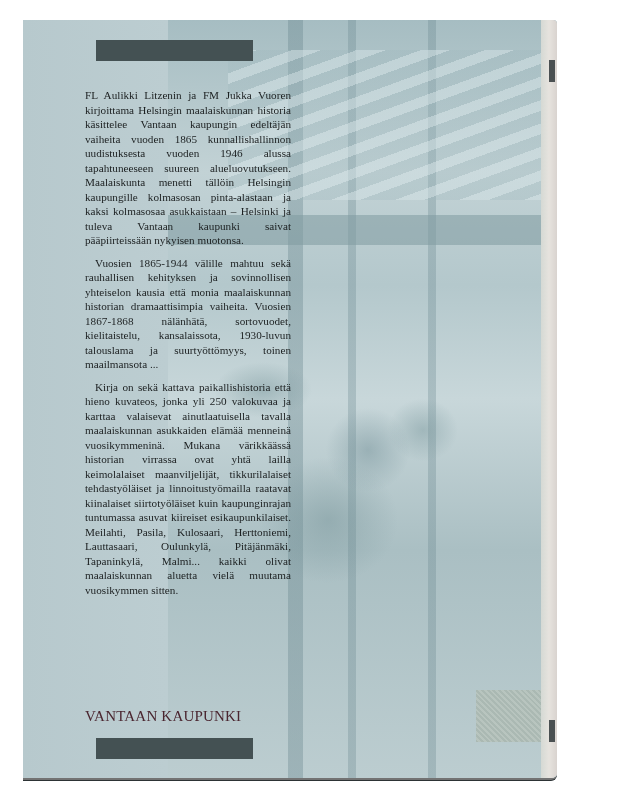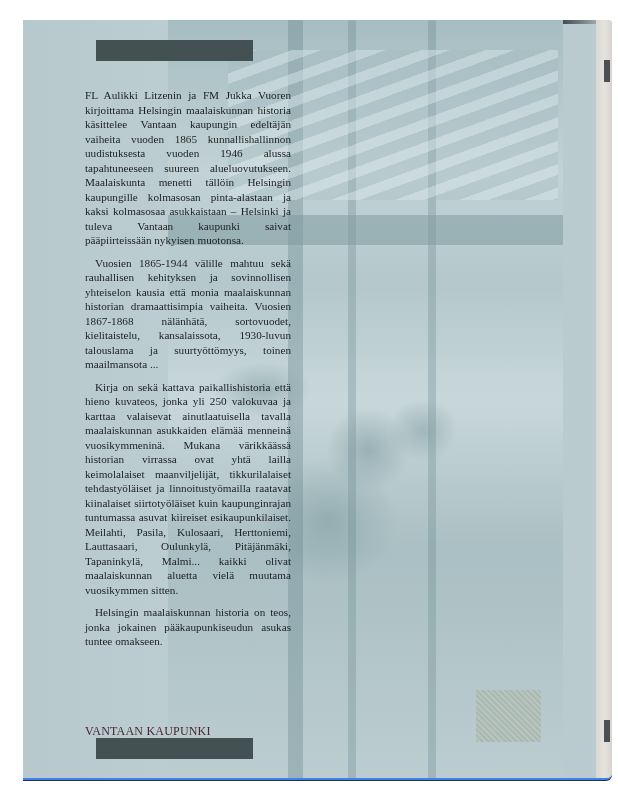--- a/index.html
+++ b/index.html
@@ -11,25 +11,25 @@
       width: 618px;
       height: 800px;
       position: relative;
       overflow: hidden;
       font-family: "Liberation Serif", "DejaVu Serif", serif;
     }
     .book {
       position: absolute;
       left: 23px;
       top: 20px;
-      width: 589px;
+      width: 534px;
       height: 758px;
       background: #b9cbcf;
       overflow: hidden;
-      border-bottom: 2px solid #3b82f6;
+      border-bottom: 2px solid #737373;
       border-radius: 0 4px 6px 0;
       box-shadow: 0 1px 0 #2d3335;
     }
     .top-edge {
       position: absolute;
       left: 0;
       top: 0;
       width: 100%;
       height: 4px;
       background: linear-gradient(90deg, #c9d6d8 0%, #c9d6d8 75%, #2e3436 80%, #2e3436 92%, #c9d6d8 100%);
@@ -109,24 +109,23 @@
     .blurb p {
       margin: 0 0 8px 0;
     }
     .blurb p.indent {
       text-indent: 10px;
     }
     .publisher {
       position: absolute;
       left: 62px;
       top: 688px;
-      font-size: 12px;
+      font-size: 15px;
       letter-spacing: 0.2px;
       color: #4a2630;
-      margin-top: 16px;
     }
     .barcode-patch {
       position: absolute;
       left: 453px;
       top: 670px;
       width: 65px;
       height: 52px;
       background: repeating-linear-gradient(45deg, #a9b7b0 0 2px, #b8c4bd 2px 4px);
       opacity: 0.9;
     }
@@ -145,21 +144,20 @@
     <div class="spine-mark" style="top:40px;"></div>
     <div class="spine-mark" style="top:700px;"></div>
   </div>
 
   <div class="bar" style="top:20px;"></div>
 
   <div class="blurb">
     <p>FL Aulikki Litzenin ja FM Jukka Vuoren kirjoittama Helsingin maalaiskunnan historia käsittelee Vantaan kaupungin edeltäjän vaiheita vuoden 1865 kunnallishallinnon uudistuksesta vuoden 1946 alussa tapahtuneeseen suureen alueluovutukseen. Maalaiskunta menetti tällöin Helsingin kaupungille kolmasosan pinta-alastaan ja kaksi kolmasosaa asukkaistaan – Helsinki ja tuleva Vantaan kaupunki saivat pääpiirteissään nykyisen muotonsa.</p>
     <p class="indent">Vuosien 1865-1944 välille mahtuu sekä rauhallisen kehityksen ja sovinnollisen yhteiselon kausia että monia maalaiskunnan historian dramaattisimpia vaiheita. Vuosien 1867-1868 nälänhätä, sortovuodet, kielitaistelu, kansalaissota, 1930-luvun talouslama ja suurtyöttömyys, toinen maailmansota ...</p>
     <p class="indent">Kirja on sekä kattava paikallishistoria että hieno kuvateos, jonka yli 250 valokuvaa ja karttaa valaisevat ainutlaatuisella tavalla maalaiskunnan asukkaiden elämää menneinä vuosikymmeninä. Mukana värikkäässä historian virrassa ovat yhtä lailla keimolalaiset maanviljelijät, tikkurilalaiset tehdastyöläiset ja linnoitustyömailla raatavat kiinalaiset siirtotyöläiset kuin kaupunginrajan tuntumassa asuvat kiireiset esikaupunkilaiset. Meilahti, Pasila, Kulosaari, Herttoniemi, Lauttasaari, Oulunkylä, Pitäjänmäki, Tapaninkylä, Malmi... kaikki olivat maalaiskunnan aluetta vielä muutama vuosikymmen sitten.</p>
-    <p class="indent">Helsingin maalaiskunnan historia on teos, jonka jokainen pääkaupunkiseudun asukas tuntee omakseen.</p>
   </div>
 
   <div class="publisher">VANTAAN KAUPUNKI</div>
 
   <div class="barcode-patch"></div>
 
   <div class="bar" style="top:718px;"></div>
 </div>
 
 </body></html>

